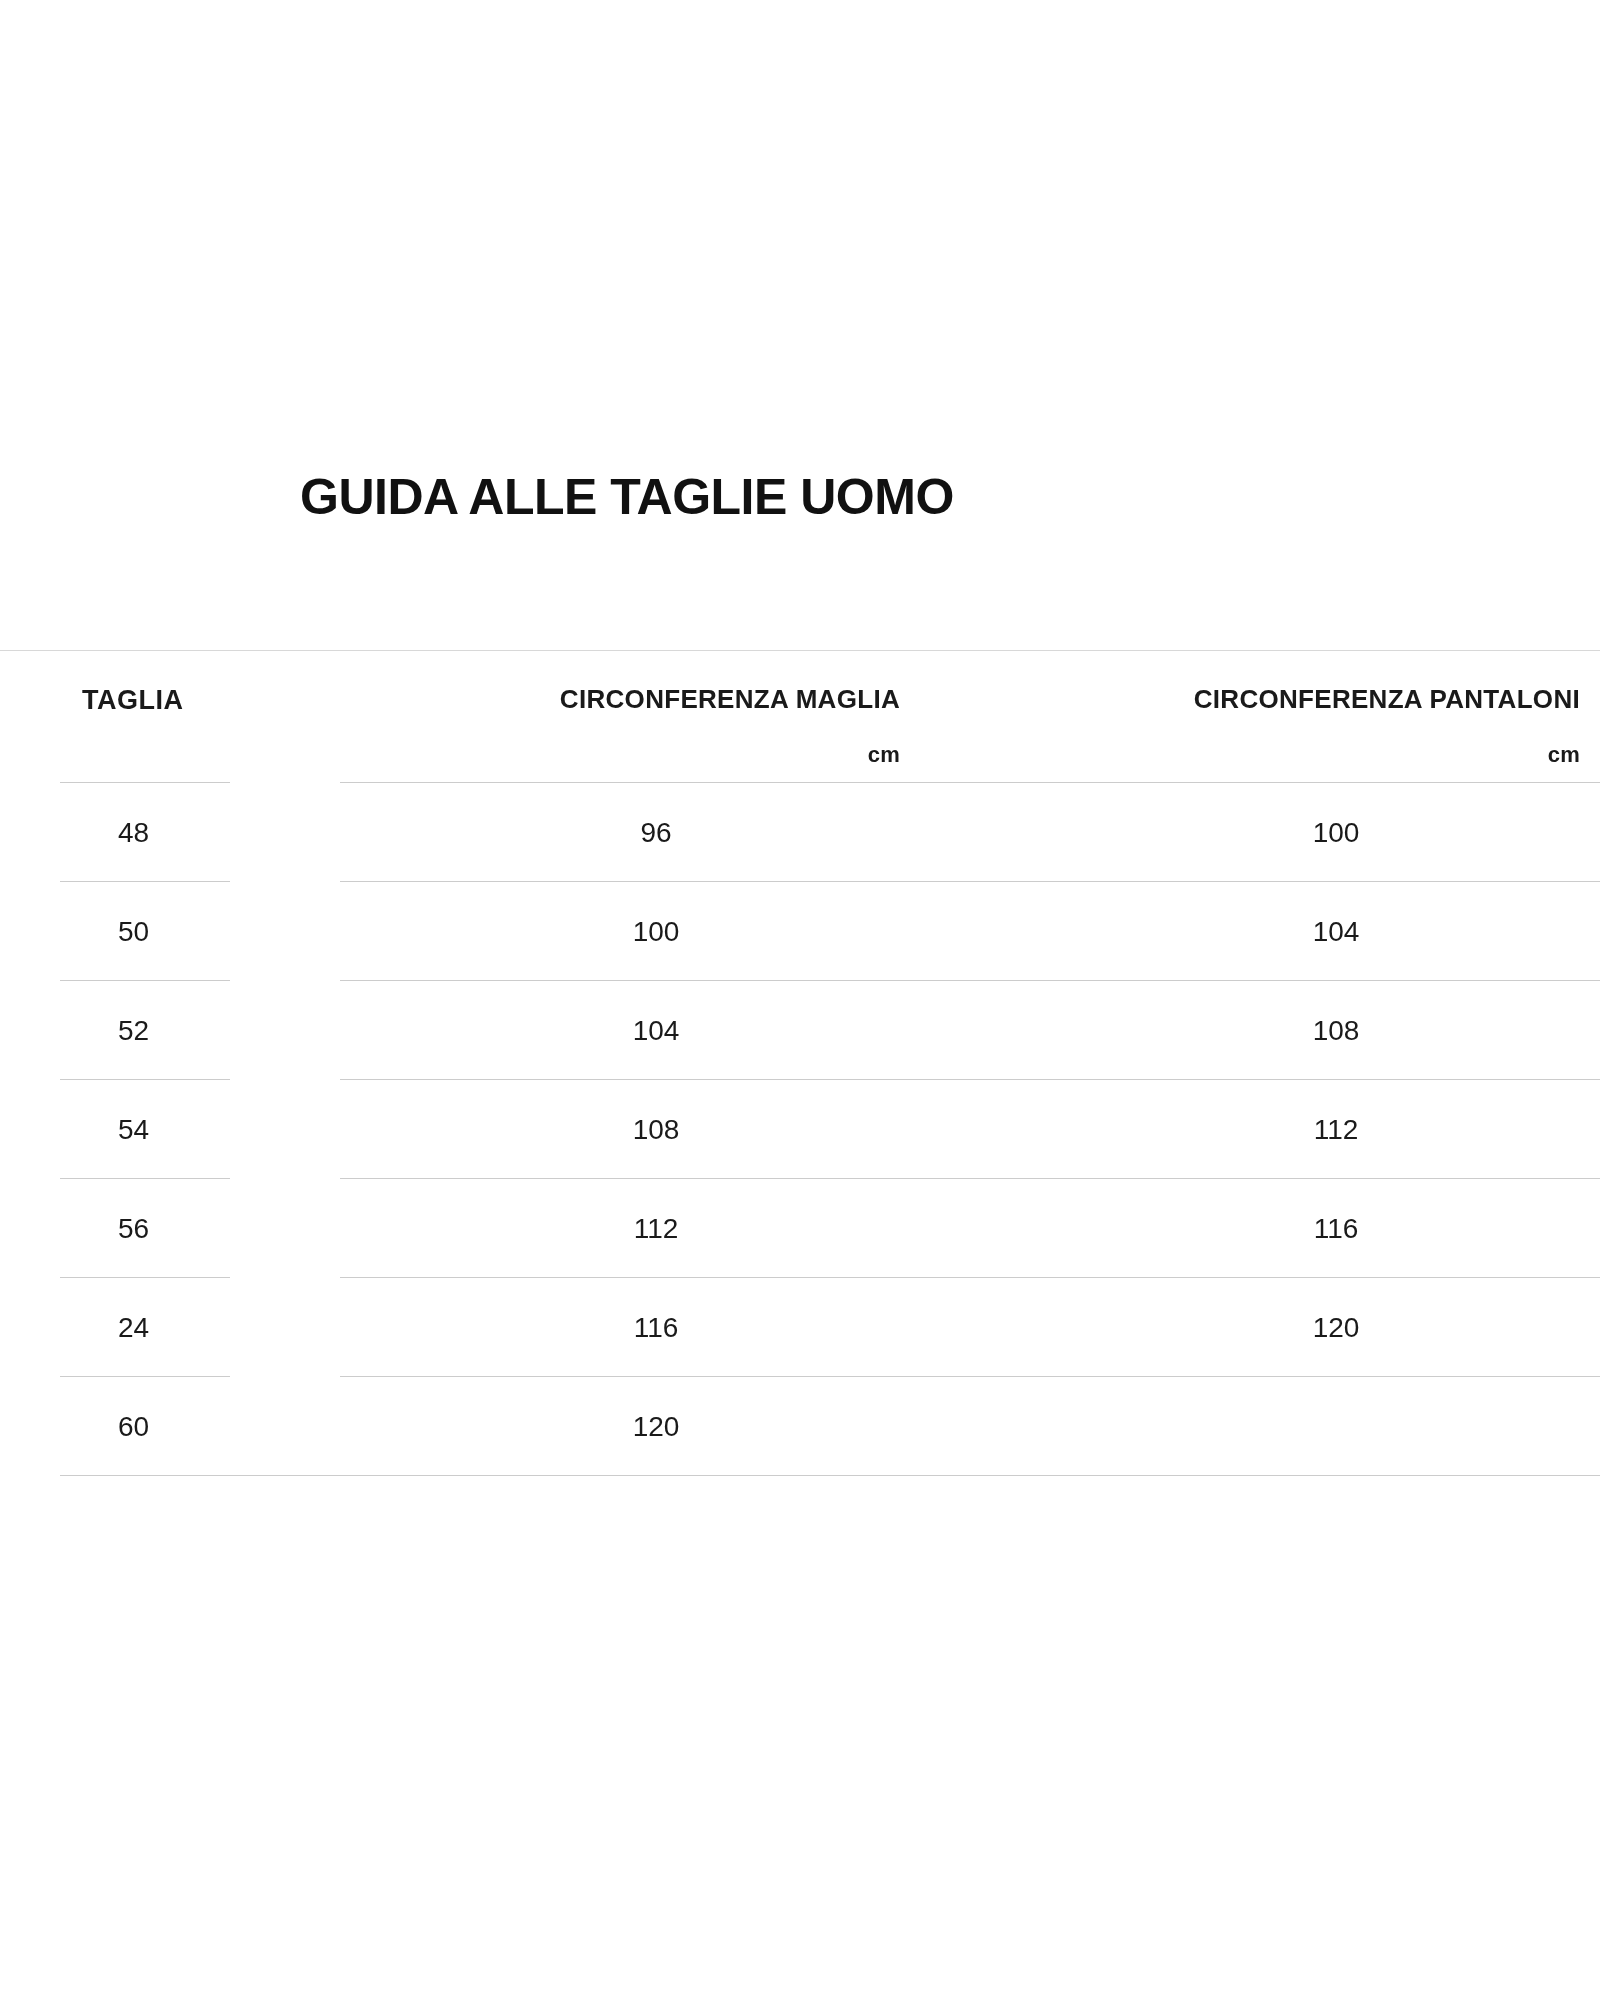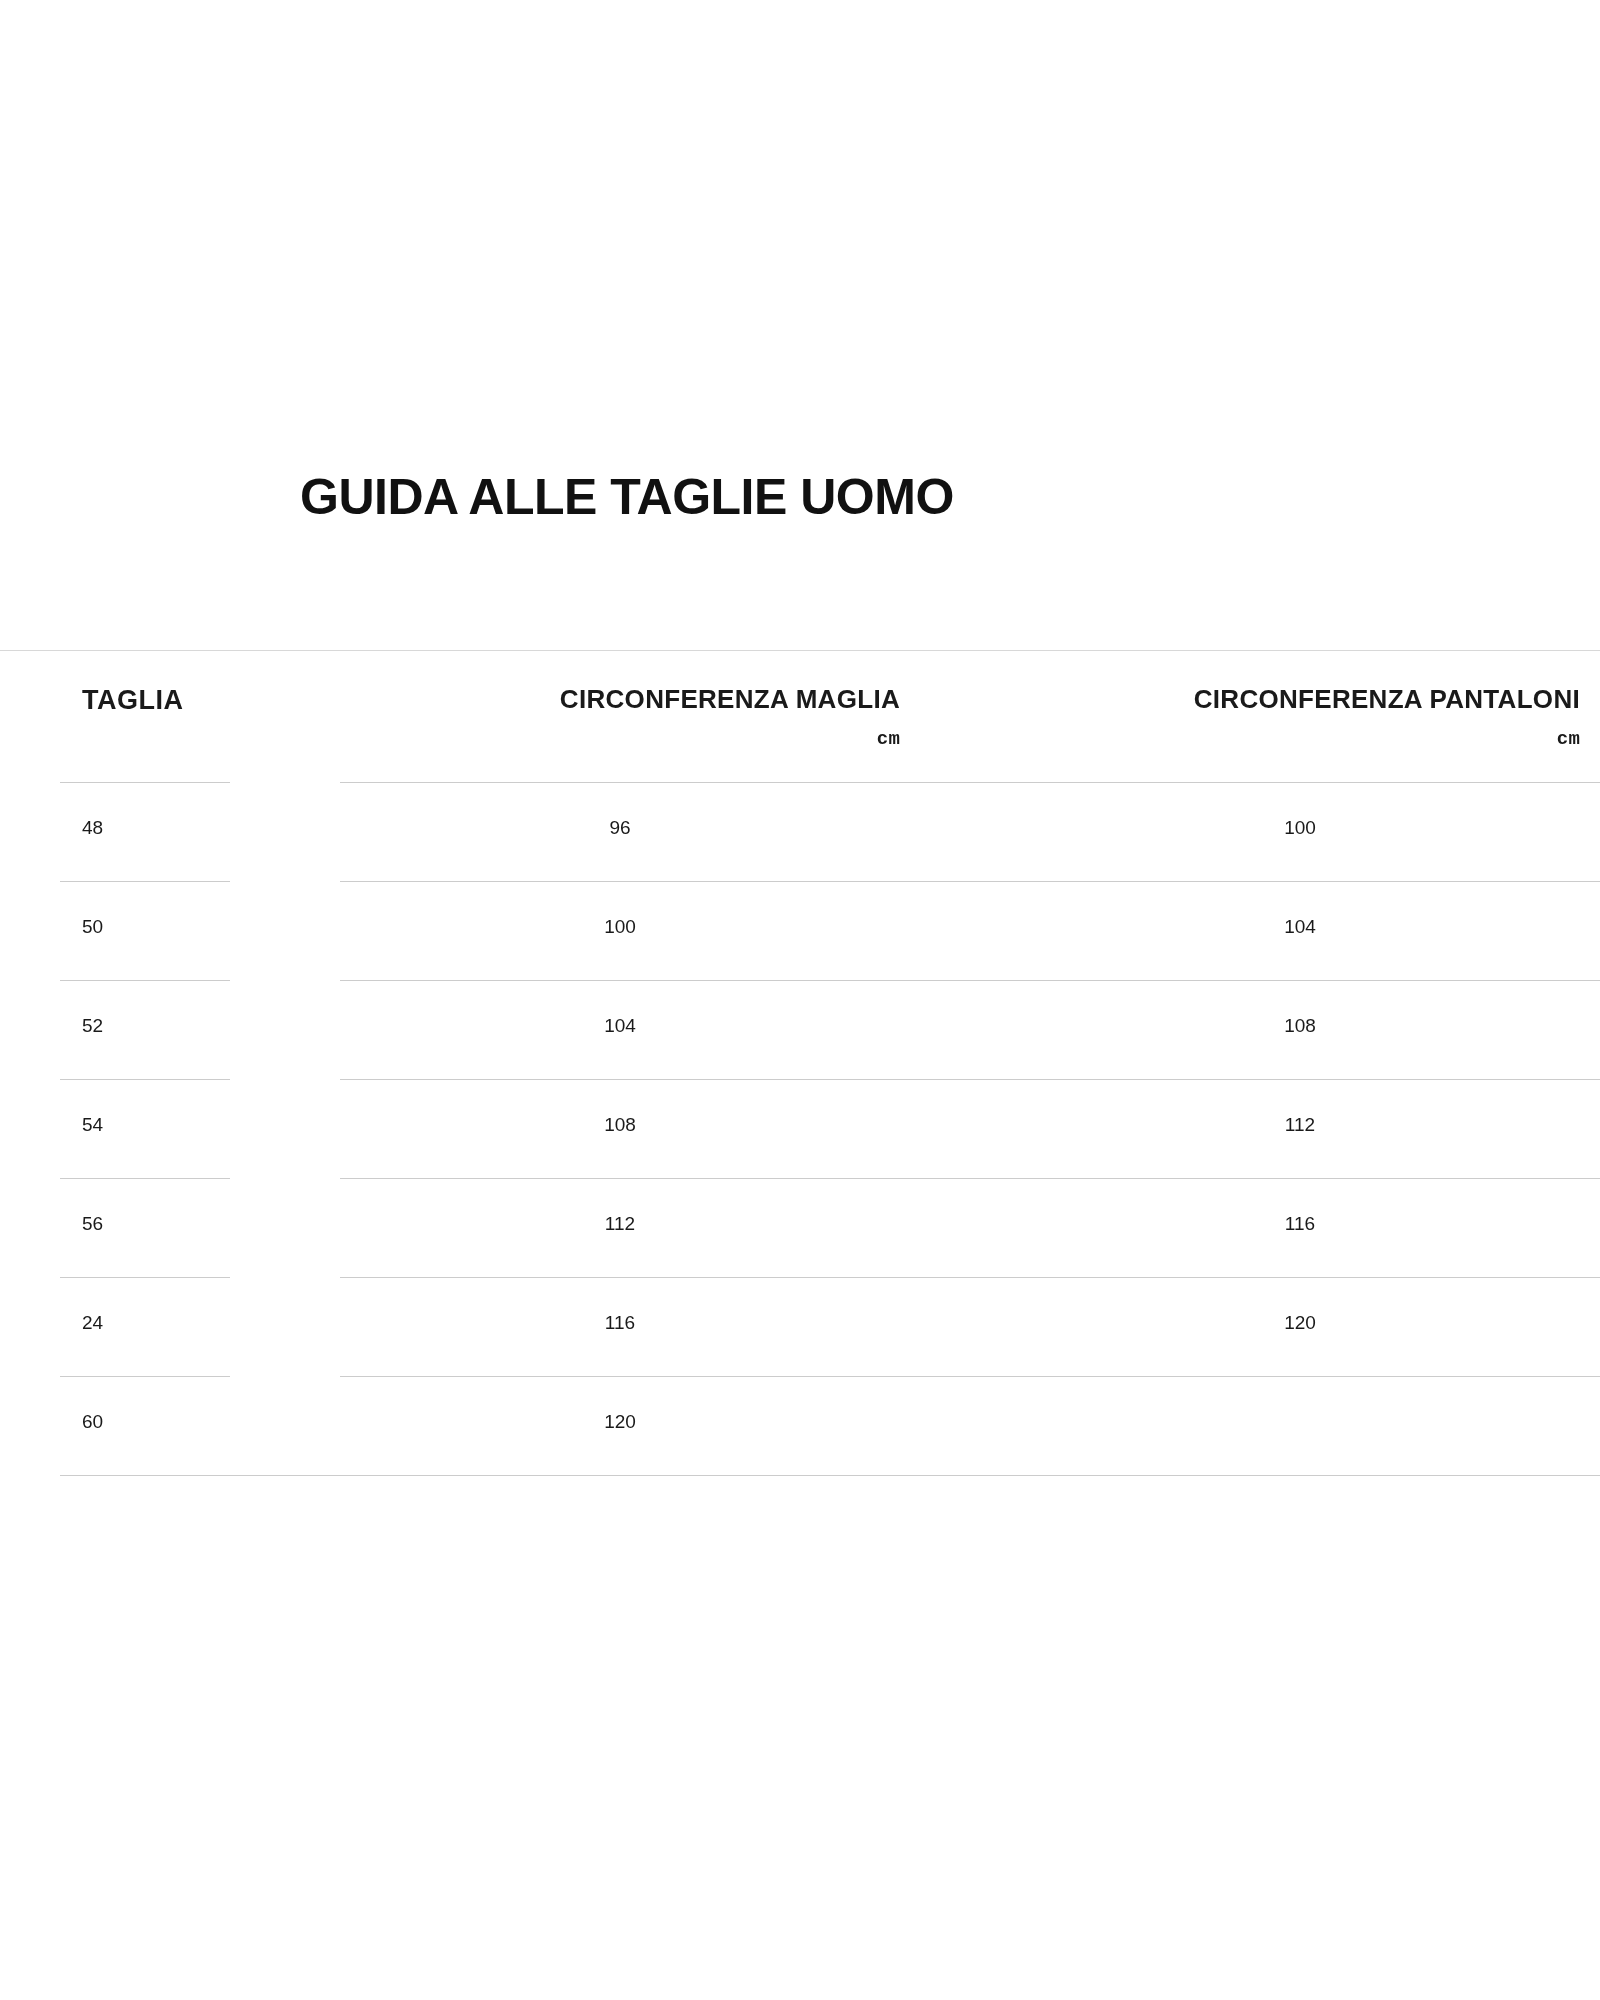--- a/index.html
+++ b/index.html
@@ -62,48 +62,48 @@
     font-size: 27px;
     letter-spacing: 0.5px;
   }
   .th-col {
     text-align: right;
     font-size: 26px;
     letter-spacing: 0.3px;
   }
   .th-col .unit {
     display: block;
-    font-size: 19px;
+    font-size: 22px;
     font-weight: bold;
-    margin-top: 13px;
+    margin-top: 27px;
     letter-spacing: 0.2px;
-    font-family: Liberation Mono, monospace;
   }
   .th-maglia {
     left: 280px;
     top: 24px;
     width: 560px;
   }
   .th-pantaloni {
     left: 960px;
     top: 24px;
     width: 560px;
   }
   .rows {
     position: relative;
   }
   .row {
     position: relative;
     height: 99px;
   }
   .cell {
     position: absolute;
-    font-size: 19px;
+    font-size: 28px;
     color: #1a1a1a;
     top: 35px;
+    margin-left: 36px;
   }
   .cell-size {
     left: 22px;
     width: 120px;
     text-align: left;
   }
   .cell-maglia {
     left: 280px;
     width: 560px;
     text-align: center;

